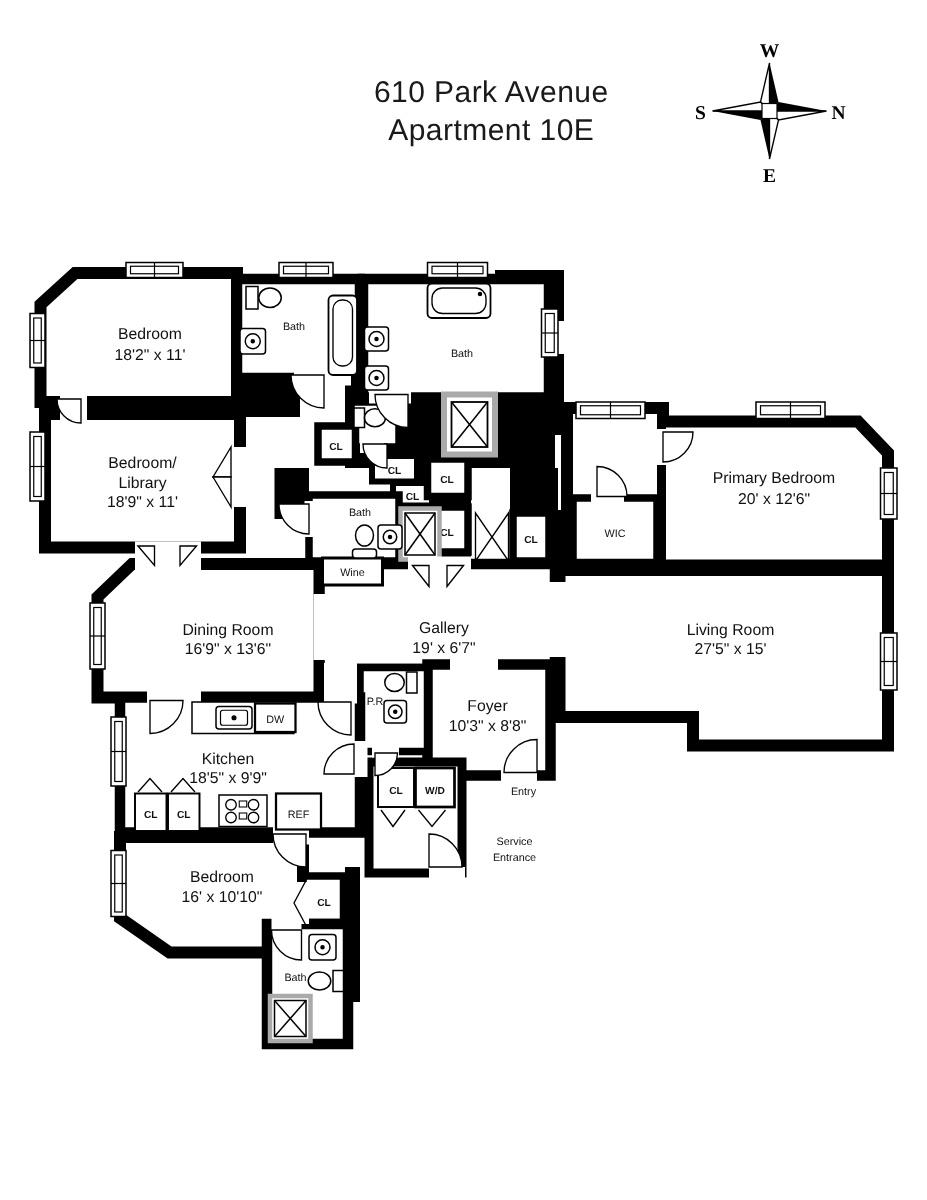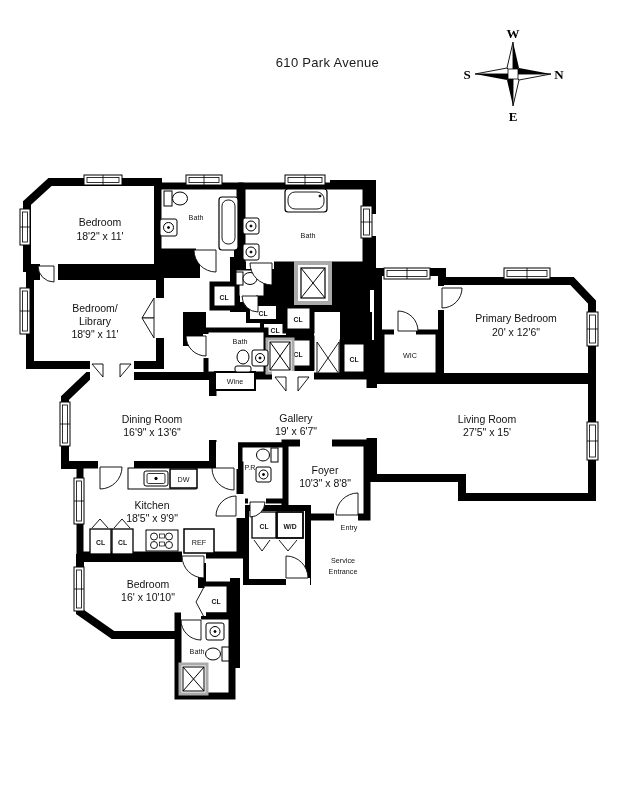--- a/index.html
+++ b/index.html
@@ -1,34 +1,35 @@
 <!DOCTYPE html>
 <html><head>
 <meta charset="utf-8">
 <style>
   html,body{margin:0;padding:0;background:#ffffff;}
   #stage{position:relative;width:618px;height:800px;background:#fff;overflow:hidden;
          font-family:"Liberation Sans",sans-serif;}
   #title{position:absolute;top:50px;left:160px;width:335px;text-align:center;
-         font-size:13px;line-height:25px;color:#1a1a1a;letter-spacing:.3px;}
+         font-size:20px;line-height:25px;color:#1a1a1a;letter-spacing:.3px;}
   #compass{position:absolute;top:22px;left:458px;}
   #plan{position:absolute;top:0;left:0;}
   .rn{font-size:10.5px;fill:#111;}
   .sm{font-size:7.2px;fill:#111;}
   .xs{font-size:6.8px;fill:#111;font-weight:bold;}
   .compass-letter{font-family:"Liberation Serif",serif;font-weight:bold;font-size:13px;fill:#000;}
   svg text{text-anchor:middle;}
 </style>
 </head>
 <body>
 
 <div id="stage">
 
   <div id="title">
     <div>610 Park Avenue</div>
+    <div>Apartment 10E</div>
   </div>
 
   <svg id="compass" width="110" height="110" viewBox="0 0 110 110">
     <g>
       <polygon points="55,20 61,46 55,52" fill="#000"></polygon>
       <polygon points="55,20 49,46 55,52" fill="#fff" stroke="#000" stroke-width="0.9"></polygon>
       <polygon points="93,52 61,46 55,52" fill="#000"></polygon>
       <polygon points="93,52 61,58 55,52" fill="#fff" stroke="#000" stroke-width="0.9"></polygon>
       <polygon points="55,84 49,58 55,52" fill="#000"></polygon>
       <polygon points="55,84 61,58 55,52" fill="#fff" stroke="#000" stroke-width="0.9"></polygon>

